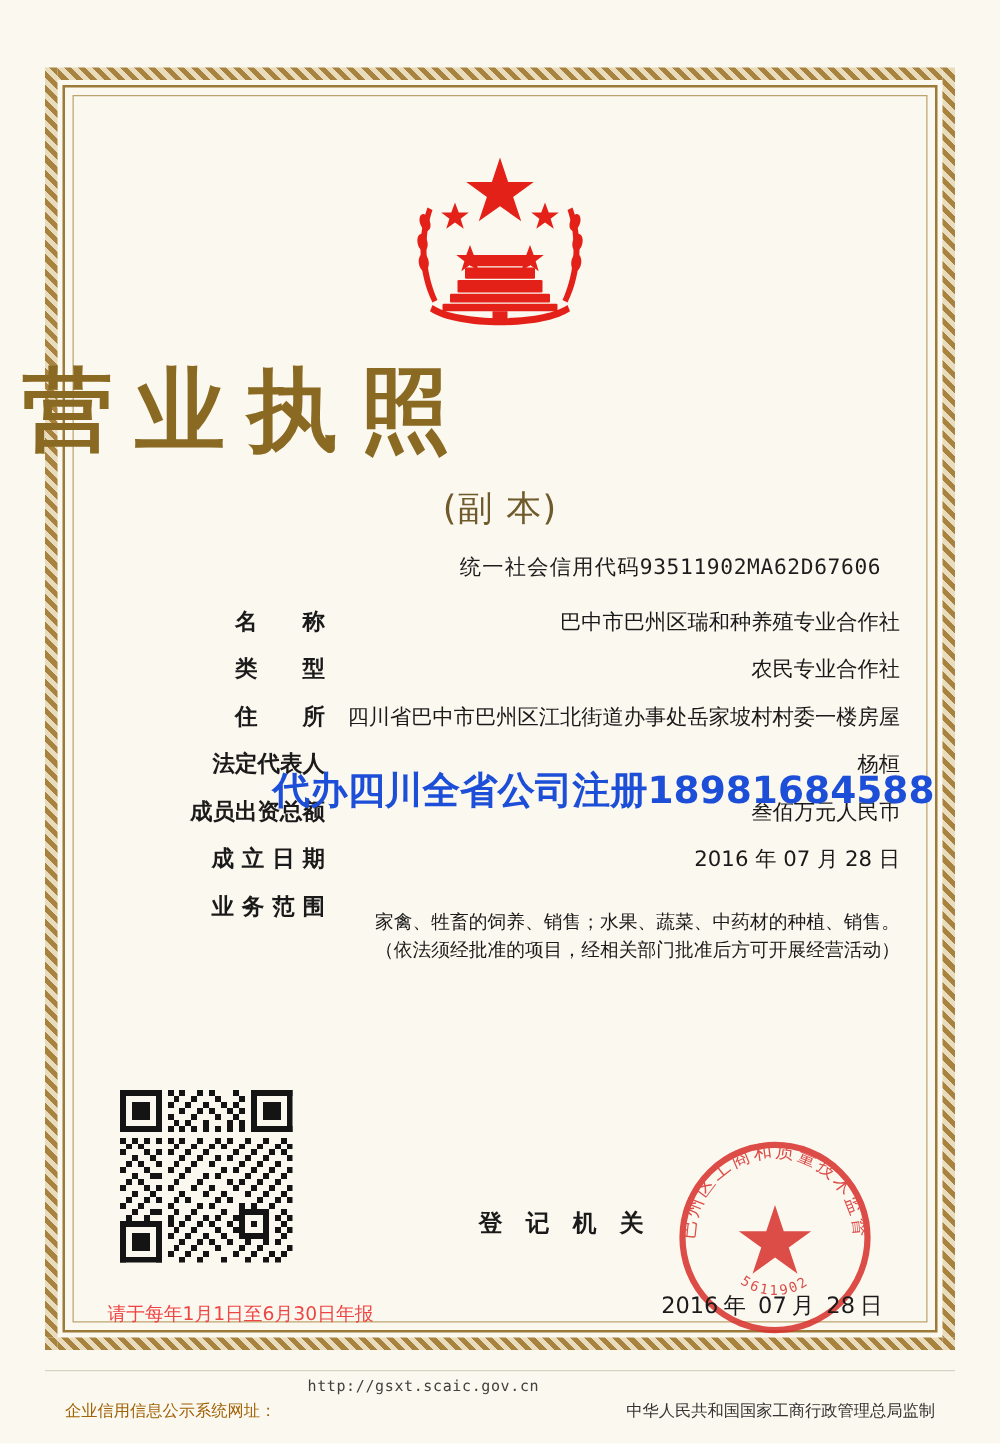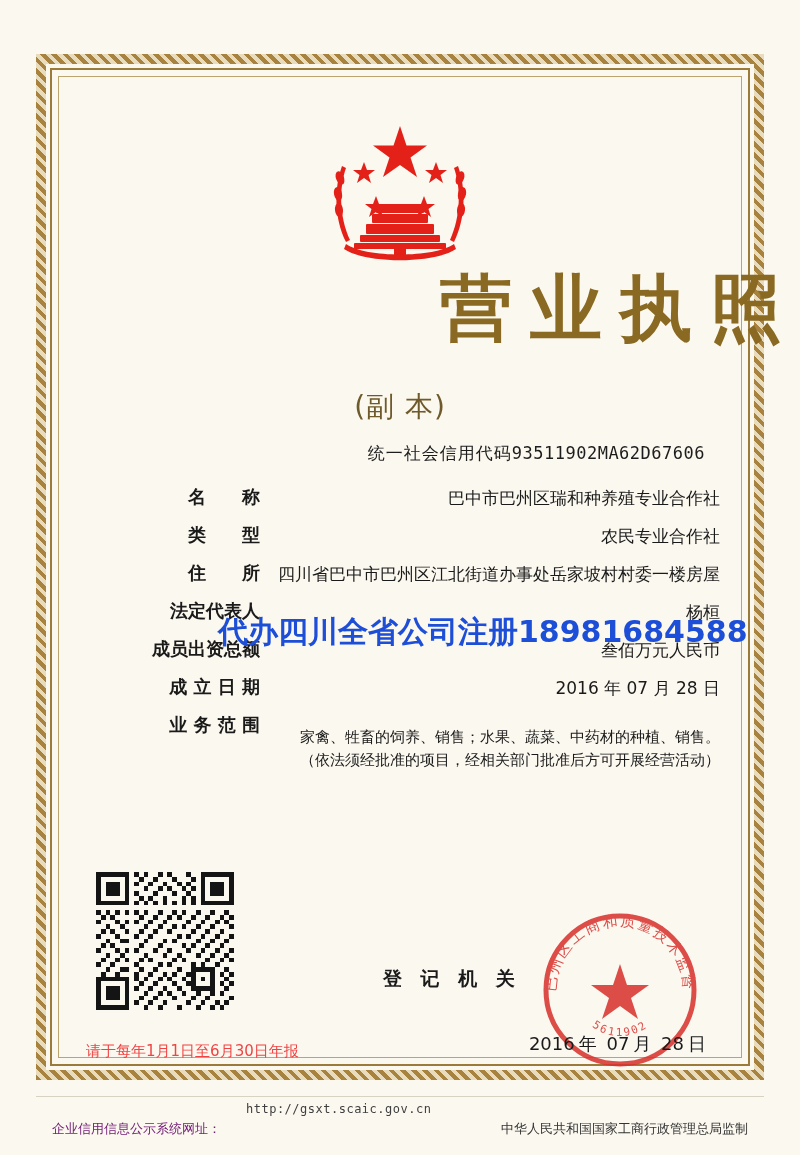--- a/index.html
+++ b/index.html
@@ -61,22 +61,22 @@
     top: 112px;
     width: 160px;
     height: 160px;
   }
 
   
   .title {
     position: absolute;
     left: 0;
     right: 0;
-    top: 272px;
-    text-align: right;
+    top: 292px;
+    text-align: left;
     font-family: "DejaVu Sans", "Liberation Sans", sans-serif;
     font-size: 72px;
     font-weight: bold;
     letter-spacing: 18px;
     color: #8a6a22;
     text-indent: 18px;
     line-height: 1;
   }
   .subtitle {
     position: absolute;
@@ -216,21 +216,21 @@
     color: #ef4444;
   }
 
   
   .footer-left {
     position: absolute;
     left: 52px;
     top: 1120px;
     font-family: Liberation Mono, monospace;
     font-size: 13px;
-    color: #701a75;
+    color: #a16207;
   }
   .footer-url {
     position: absolute;
     left: 246px;
     top: 1102px;
     font-family: "DejaVu Sans Mono", monospace;
     font-size: 12px;
     color: #404040;
     letter-spacing: 0.5px;
   }

